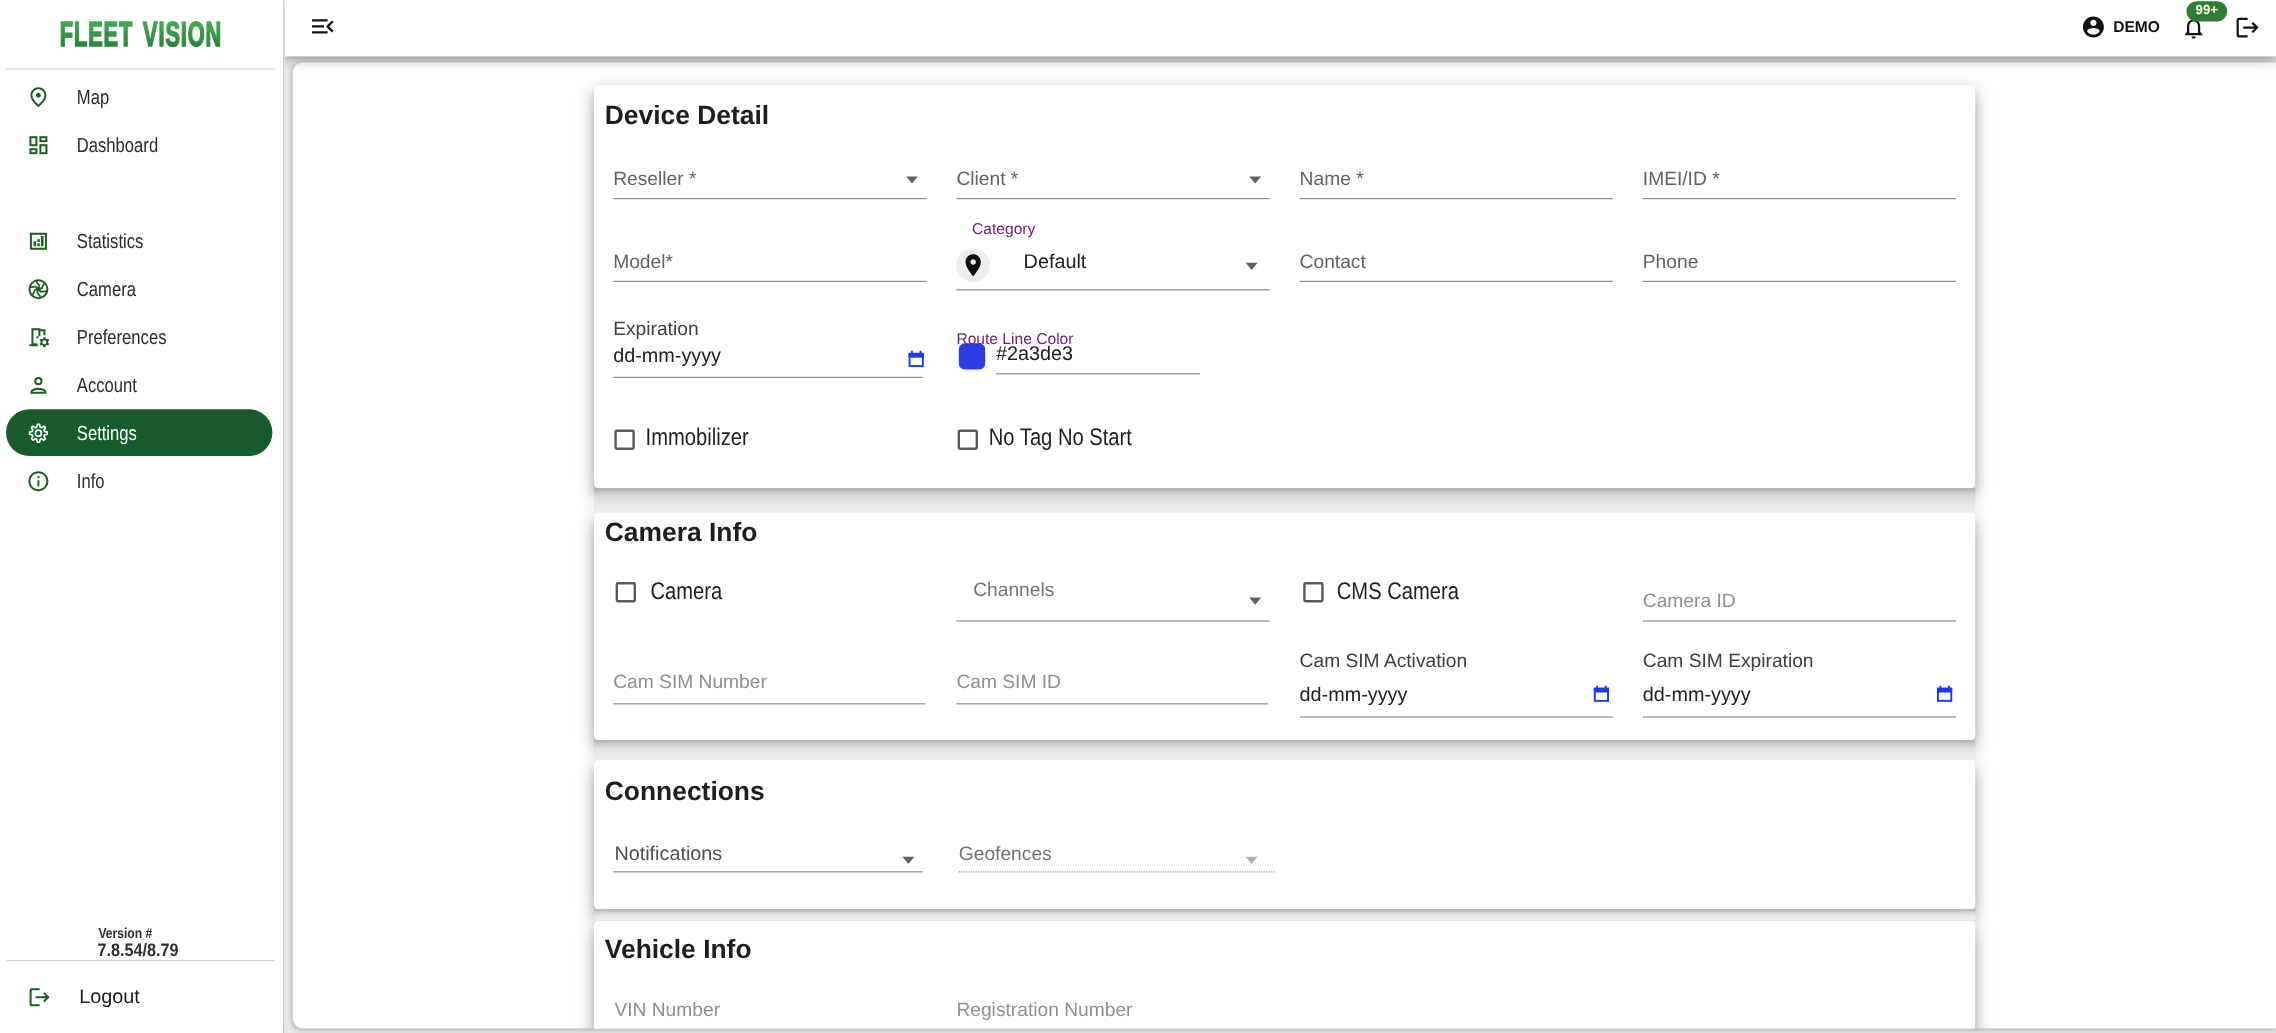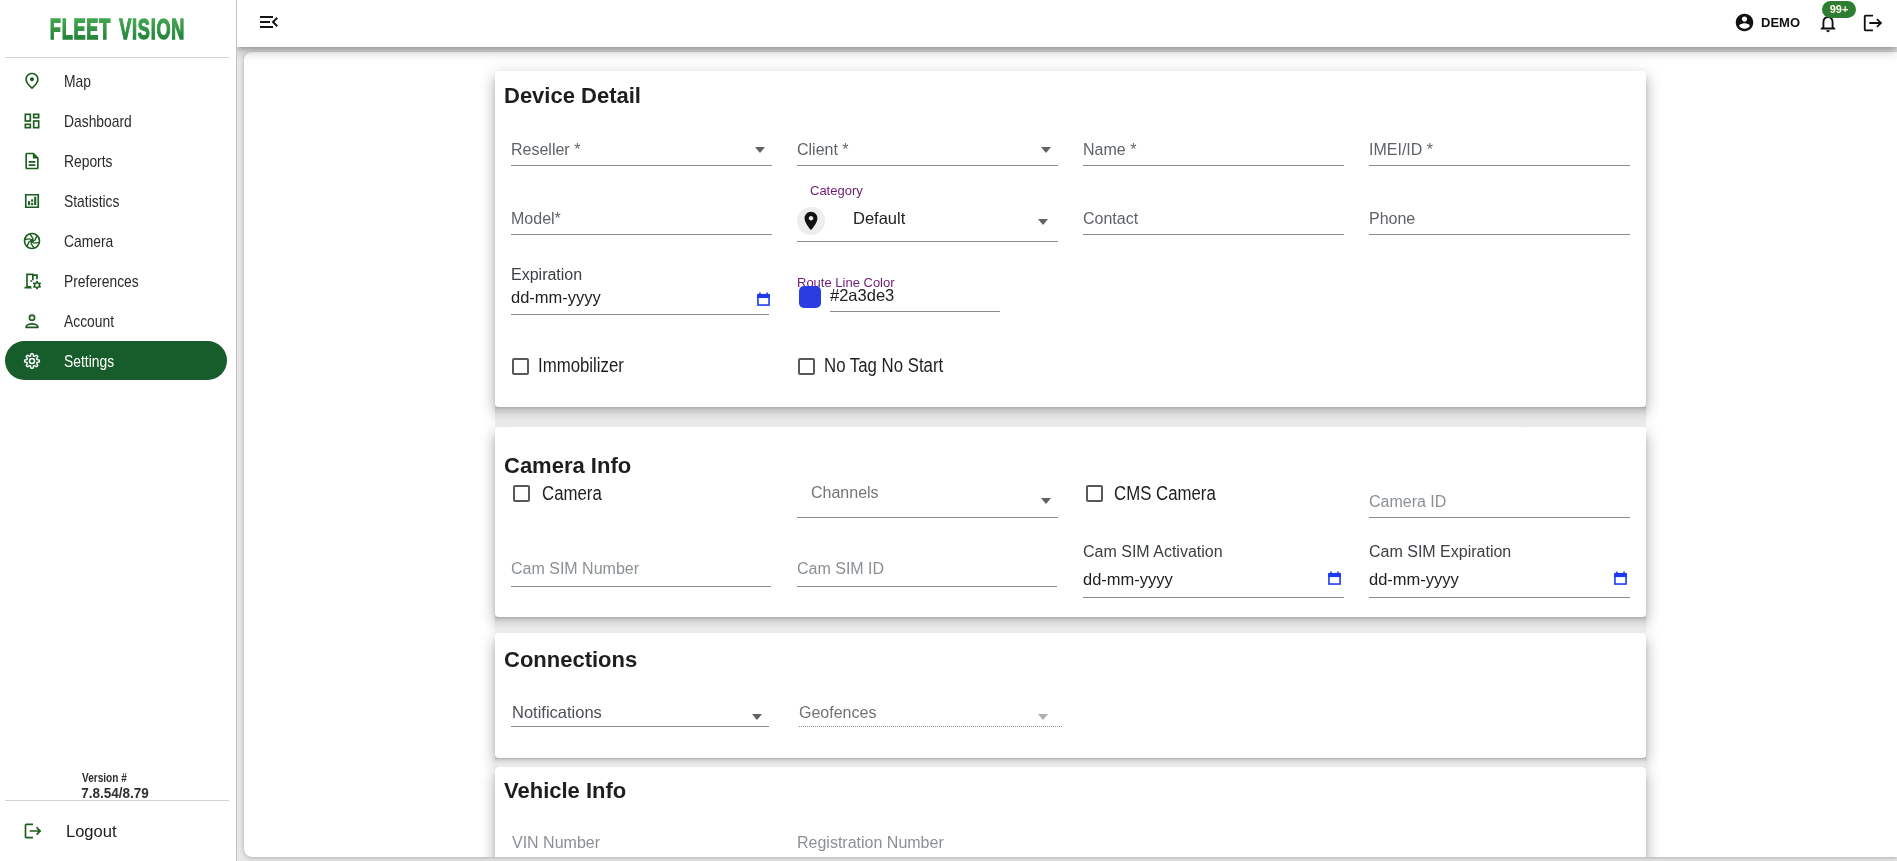--- a/index.html
+++ b/index.html
@@ -62,26 +62,20 @@
   </div>
   <div class="nav-item" style="top:100px;">
     <svg class="nav-ic" viewBox="0 0 24 24" fill="none" stroke="#1b5e20" stroke-width="2">
         <rect x="4" y="4" width="6" height="8"></rect>
         <rect x="14" y="4" width="6" height="4"></rect>
         <rect x="14" y="12" width="6" height="8"></rect>
         <rect x="4" y="16" width="6" height="4"></rect>
       </svg>
     <div class="nav-tx">Dashboard</div>
   </div>
-  <div class="nav-item" style="top:140px;">
-    <svg class="nav-ic" viewBox="0 0 24 24" fill="#1b5e20">
-        <path d="M8 16h8v2H8zm0-4h8v2H8zm6-10H6c-1.1 0-2 .9-2 2v16c0 1.1.89 2 1.99 2H18c1.1 0 2-.9 2-2V8l-6-6zm4 18H6V4h7v5h5v11z"></path>
-      </svg>
-    <div class="nav-tx">Reports</div>
-  </div>
   <div class="nav-item" style="top:180px;">
     <svg class="nav-ic" viewBox="0 0 24 24" fill="#1b5e20">
         <path d="M3.5 3.5h17v17h-17zM5.5 5.5v13h13v-13z" fill-rule="evenodd"></path>
         <rect x="7.2" y="12.2" width="2.5" height="4.8"></rect>
         <rect x="10.9" y="10" width="2.5" height="2.8"></rect>
         <rect x="10.9" y="14.2" width="2.5" height="2.8"></rect>
         <rect x="14.6" y="6.8" width="2.5" height="10.2"></rect>
       </svg>
     <div class="nav-tx">Statistics</div>
   </div>
@@ -106,20 +100,26 @@
       </svg>
     <div class="nav-tx">Account</div>
   </div>
   <div class="nav-item" style="top:340px;">
     <div class="pill"></div>
     <svg class="nav-ic" viewBox="0 0 24 24" fill="none" stroke="#fff" style="z-index:2;">
         <path d="M10.16 5.98L10.92 3.17L13.08 3.17L13.84 5.98L14.96 6.44L17.48 4.99L19.01 6.52L17.56 9.04L18.02 10.16L20.83 10.92L20.83 13.08L18.02 13.84L17.56 14.96L19.01 17.48L17.48 19.01L14.96 17.56L13.84 18.02L13.08 20.83L10.92 20.83L10.16 18.02L9.04 17.56L6.52 19.01L4.99 17.48L6.44 14.96L5.98 13.84L3.17 13.08L3.17 10.92L5.98 10.16L6.44 9.04L4.99 6.52L6.52 4.99L9.04 6.44Z" stroke-width="1.7" stroke-linejoin="round"></path>
         <circle cx="12" cy="12" r="3" stroke-width="1.8"></circle>
       </svg>
     <div class="nav-tx pill-tx" style="top:12px;">Settings</div>
+  </div>
+  <div class="nav-item" style="top:380px;">
+    <svg class="nav-ic" viewBox="0 0 24 24" fill="#1b5e20">
+        <path d="M11 7h2v2h-2zm0 4h2v6h-2zm1-9C6.48 2 2 6.48 2 12s4.48 10 10 10 10-4.48 10-10S17.52 2 12 2zm0 18c-4.41 0-8-3.59-8-8s3.59-8 8-8 8 3.59 8 8-3.59 8-8 8z"></path>
+      </svg>
+    <div class="nav-tx">Info</div>
   </div>
 
   <div style="position:absolute; left:82px; top:771px; font-size:12px; font-weight:700; color:#2f2f2f; transform:scaleX(.84); transform-origin:0 50%; white-space:nowrap;">Version #</div>
   <div style="position:absolute; left:0; top:784px; width:230px; text-align:center; font-size:15px; font-weight:700; color:#2f2f2f; transform:scaleX(.9);">7.8.54/8.79</div>
   <div class="sdiv" style="top:800px;"></div>
   <svg style="position:absolute; left:23px; top:821px; width:20px; height:20px;" viewBox="0 0 24 24" fill="#1b5e20">
       <path d="M17 7l-1.41 1.41L18.17 11H8v2h10.17l-2.58 2.58L17 17l5-5zM4 5h8V3H4c-1.1 0-2 .9-2 2v14c0 1.1.9 2 2 2h8v-2H4V5z"></path>
     </svg>
   <div style="position:absolute; left:66px; top:822px; font-size:16.5px; color:#1c1c1c;">Logout</div>
 </div>
@@ -187,21 +187,21 @@
     <div class="val" style="left:335px; top:215px;">#2a3de3</div>
     <div class="ul" style="left:335px; top:240px; width:170px;"></div>
 
     <div class="cb" style="left:16.5px; top:287px;"></div>
     <div class="cblb" style="left:43px; top:283px;">Immobilizer</div>
     <div class="cb" style="left:302.5px; top:287px;"></div>
     <div class="cblb" style="left:329px; top:283px;">No Tag No Start</div>
   </div>
 
   <div class="card" style="top:375px; height:190px;">
-    <div class="ct" style="top:26px;">Camera Info</div>
+    <div class="ct" style="top:4px;">Camera Info</div>
     <div class="cb" style="left:17.5px; top:58px;"></div>
     <div class="cblb" style="left:47px; top:55px;">Camera</div>
     <div class="lbl" style="left:316px; top:57px; color:#757575;">Channels</div>
     <div class="arr" style="left:545.5px; top:71px;"></div>
     <div class="ul" style="left:302px; top:90px; width:261px;"></div>
     <div class="cb" style="left:590.5px; top:58px;"></div>
     <div class="cblb" style="left:619px; top:55px;">CMS Camera</div>
     <div class="ph" style="left:874px; top:66px;">Camera ID</div>
     <div class="ul" style="left:874px; top:90px; width:261px;"></div>
 

